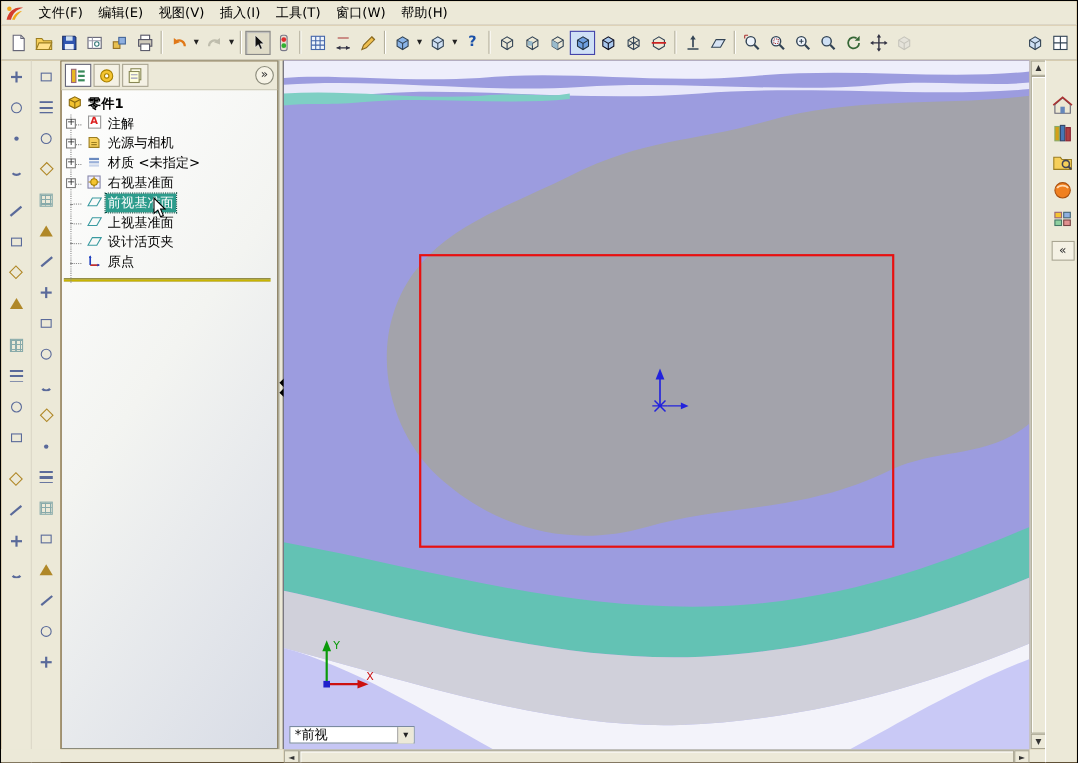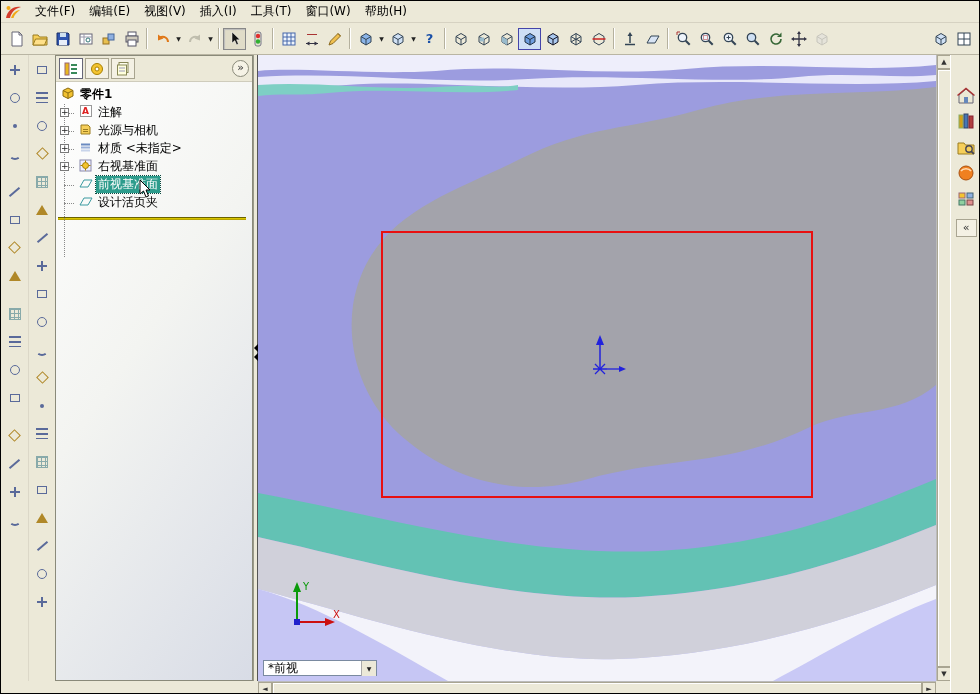--- a/index.html
+++ b/index.html
@@ -551,21 +551,39 @@
             </svg>
           </span>
         <span class="lbl">前视基准面</span>
       </div>
       <div class="trow child">
         <span class="ticon">
             <svg width="14" height="13" viewBox="0 0 14 13">
               <path d="M1 10l4-7h8l-4 7z" fill="none" stroke="#3a9aa0"></path>
             </svg>
           </span>
+        <span class="lbl">上视基准面</span>
+      </div>
+      <div class="trow child">
+        <span class="ticon">
+            <svg width="14" height="13" viewBox="0 0 14 13">
+              <path d="M1 10l4-7h8l-4 7z" fill="none" stroke="#3a9aa0"></path>
+            </svg>
+          </span>
         <span class="lbl">设计活页夹</span>
+      </div>
+      <div class="trow child">
+        <span class="ticon">
+            <svg width="13" height="13" viewBox="0 0 13 13">
+              <path d="M3 10h8" stroke="#c03030" stroke-width="1.5"></path>
+              <path d="M3 10V2" stroke="#2040c0" stroke-width="1.5"></path>
+              <path d="M3 1 1.8 3.5h2.4zM12 10l-2.5-1.2v2.4z" fill="#2040c0"></path>
+            </svg>
+          </span>
+        <span class="lbl">原点</span>
       </div>
       <div class="rollback-bar"></div>
     </div>
   </div>
 
   <div class="splitter">
     <div class="split-arrows">
       <div class="split-tri"></div>
       <div class="split-tri"></div>
     </div>

